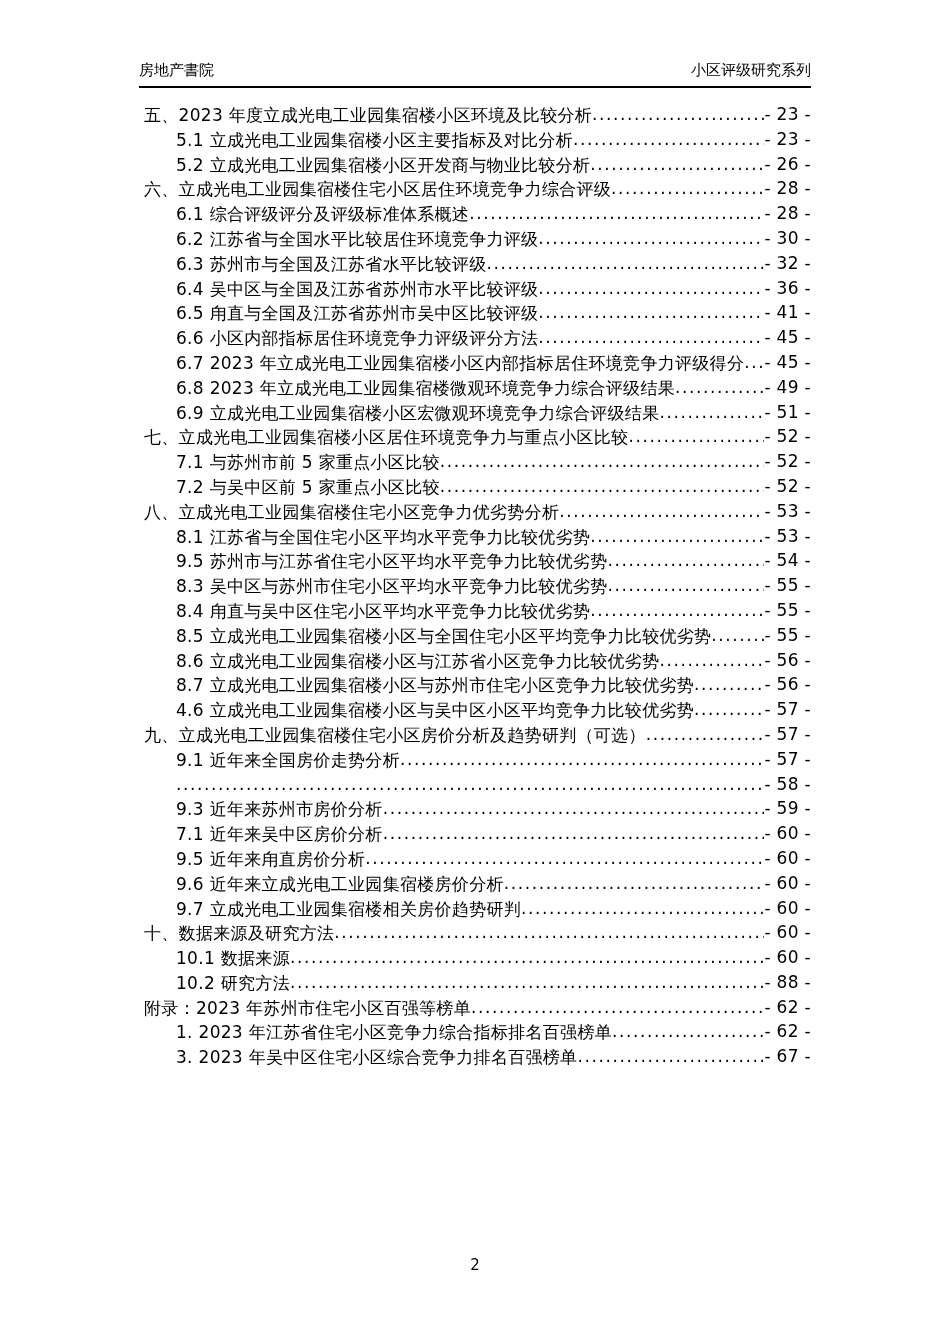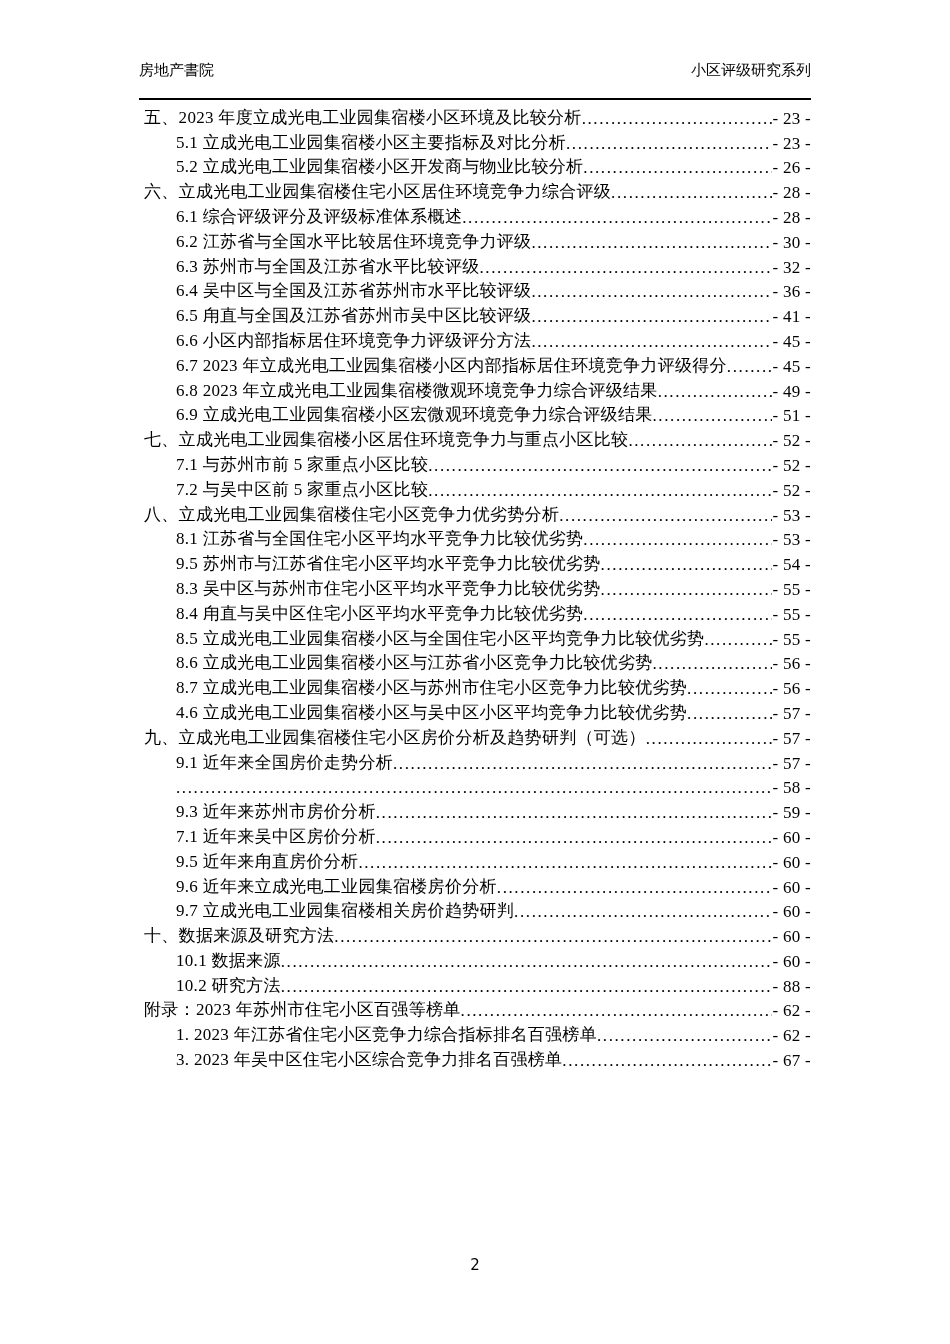--- a/index.html
+++ b/index.html
@@ -20,36 +20,35 @@
     position: absolute;
     left: 139px;
     top: 60px;
     width: 672px;
     display: flex;
     justify-content: space-between;
     align-items: flex-end;
     font-size: 15px;
     line-height: 20px;
     border-bottom: 2px solid #000000;
-    padding-bottom: 18px;
+    padding-bottom: 6px;
   }
   .toc {
     position: absolute;
     left: 139px;
     top: 104px;
     width: 672px;
   }
   .toc-row {
     display: flex;
-    align-items: flex-end;
+    align-items: flex-start;
     height: 24.8px;
     font-size: 17px;
     letter-spacing: 0.3px;
     white-space: nowrap;
-    font-family: Liberation Serif, serif;
   }
   .toc-row.lvl1 { padding-left: 5px; }
   .toc-row.lvl2 { padding-left: 37px; }
   .toc-label {
     flex: 0 0 auto;
     white-space: pre;
   }
   .dots {
     flex: 1 1 auto;
     overflow: hidden;

